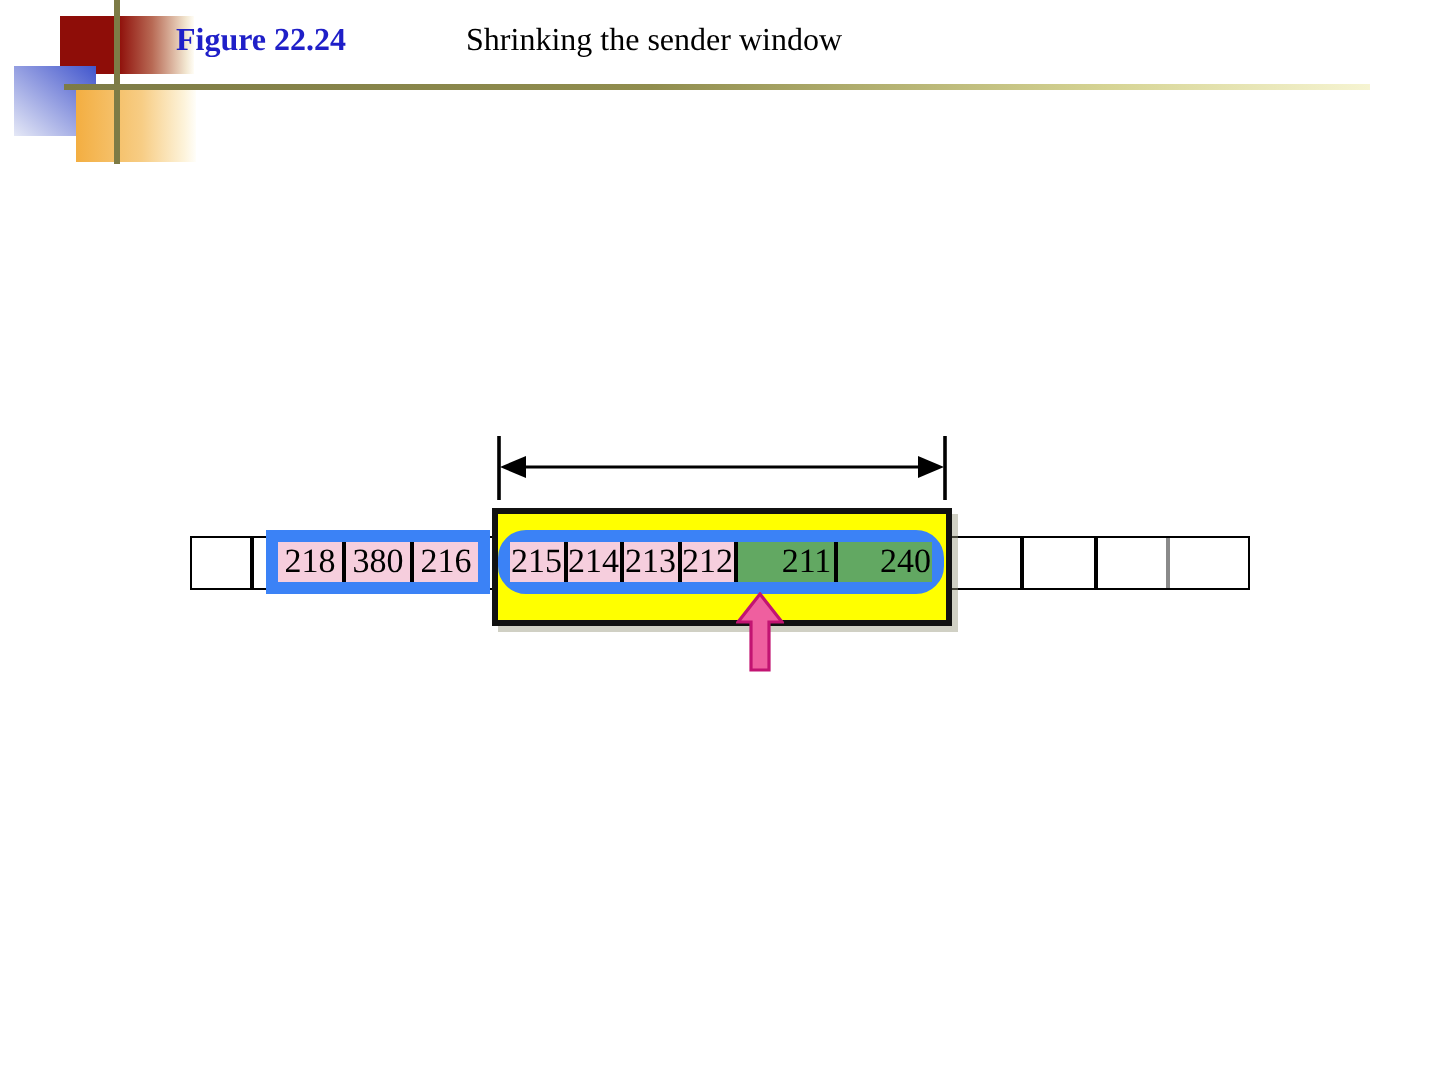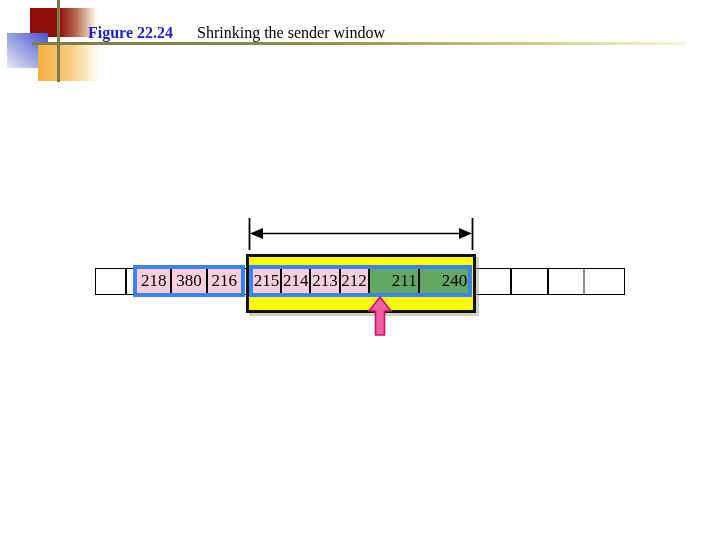--- a/index.html
+++ b/index.html
@@ -35,23 +35,24 @@
     position: absolute; left: 57px; top: 0; width: 3px; height: 82px;
     background: #7d7b46;
   }
   .deco-hline {
     position: absolute; left: 32px; top: 42px; width: 653px; height: 3px;
     background: linear-gradient(to right, #7d7b46 0%, #908d4e 45%, #d6d494 80%, #f6f4d2 100%);
   }
 
   
   .header {
-    position: absolute; left: 88px; top: 24px;
+    position: absolute; left: 88px; top: 12px;
     display: flex; align-items: baseline;
     white-space: nowrap;
+    gap: 36px;
   }
   .figure-label {
     color: #1f1fc8; font-weight: bold; font-size: 16px;
   }
   .figure-title {
     color: #000000; font-weight: normal; font-size: 16px;
     margin-left: 24px;
   }
 
   
@@ -81,25 +82,25 @@
   }
   .strip-divider {
     position: absolute; top: 0; width: 2px; height: 100%;
     background: #000000;
   }
   .strip-divider.gray { background: #8a8a8a; width: 2px; }
 
   .cell-group {
     position: absolute; top: 265px; height: 32px;
     display: flex;
-    border: 4px solid #3b82f6;
+    border: 6px solid #3b82f6;
     z-index: 3;
   }
   .cell-group-left  { left: 133px; width: 112px; }
-  .cell-group-window{ left: 249px; width: 223px; }
+  .cell-group-window{ left: 249px; width: 223px; border-radius: 14px; }
   .num-cell {
     flex: 1 1 0;
     display: flex; align-items: center; justify-content: center;
     font-size: 17px; color: #000;
     border-right: 2px solid #000000;
   }
   .num-cell:last-child { border-right: none; }
   .num-cell[data-color="pink"]  { background: #f6cedd; }
   .num-cell[data-color="green"] { background: #62a862; padding-left: 21px; }
 

